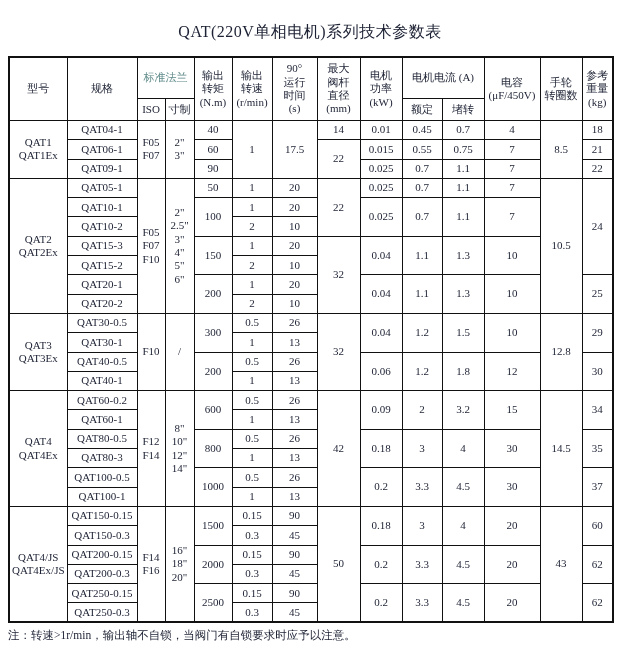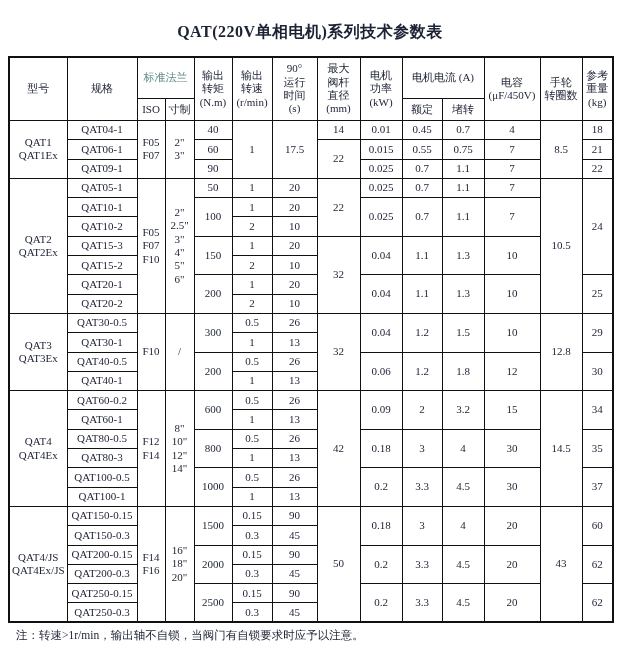--- a/index.html
+++ b/index.html
@@ -7,21 +7,21 @@
     width:620px;height:661px;
     font-family:"Liberation Serif","DejaVu Serif",serif;
     color:#1c2133;
     position:relative;
     overflow:hidden;
   }
   .title{
     margin:22px 0 13px 0;
     text-align:center;
     font-size:16px;
-    font-weight:700;
+    font-weight:400;
     letter-spacing:0.5px;
   }
   table.params{
     border-collapse:collapse;
     table-layout:fixed;
     width:604px;
     margin-left:8px;
     border:2px solid #111;
   }
   table.params th, table.params td{
@@ -36,21 +36,21 @@
     font-weight:400;
   }
   thead tr.hrow1 th{height:40px;}
   thead tr.hrow2 th{height:21px;}
   tbody tr{height:19.3px;}
   th.flange{color:#5f8a8a;}
   td.spec{text-align:left;padding-left:4px;}
   td.slash{font-size:30px;font-weight:300;line-height:1;font-family:"Liberation Serif",serif;}
   td.model{line-height:1.35;}
   .note{
-    margin:5px 0 0 16px;
+    margin:5px 0 0 8px;
     font-size:11.5px;
     text-align:left;
   }
 </style>
 </head>
 <body>
 
 <div class="title">QAT(220V单相电机)系列技术参数表</div>
 
 <table class="params">

